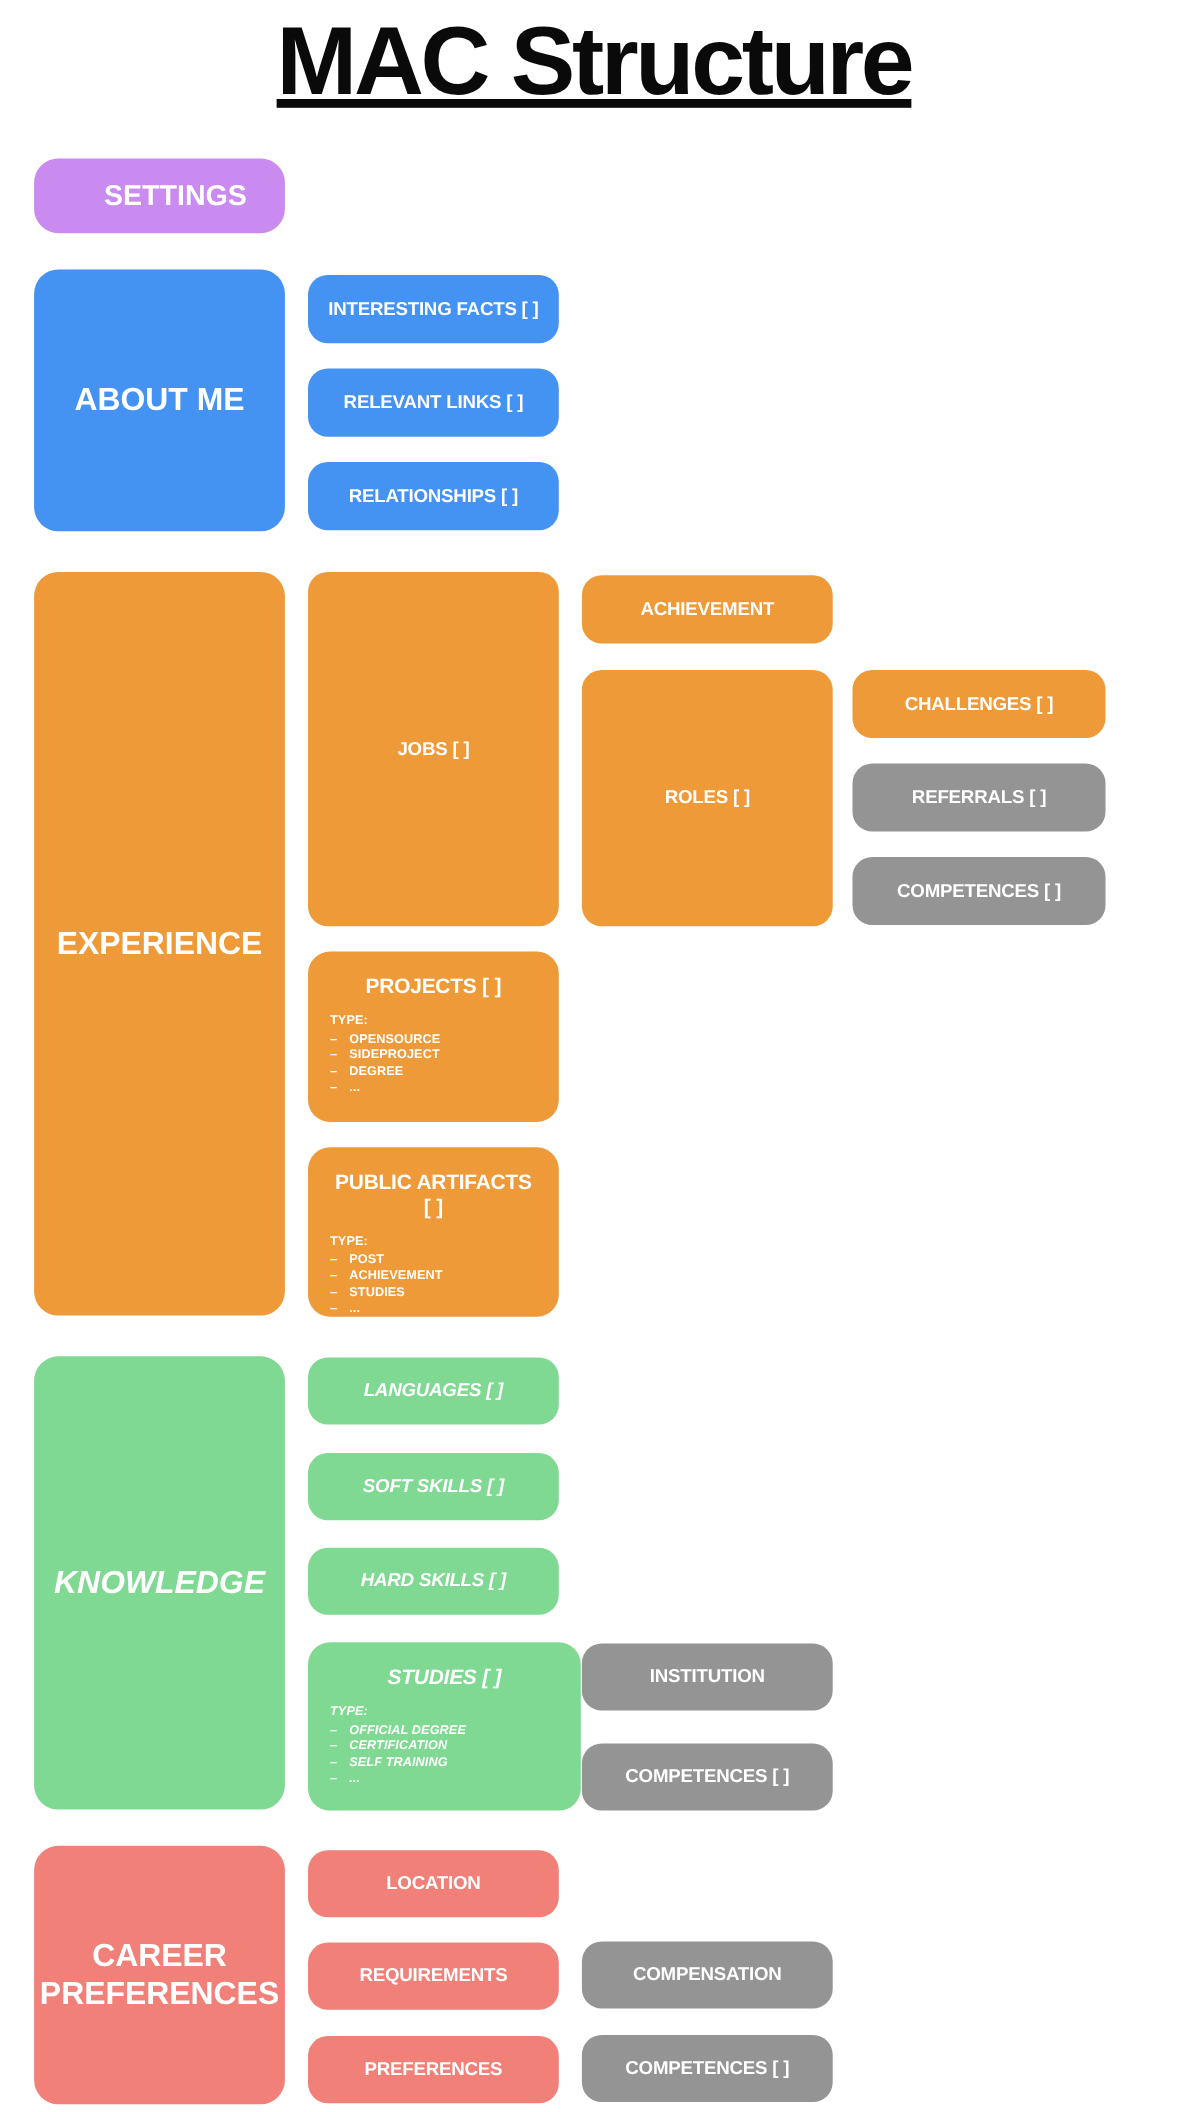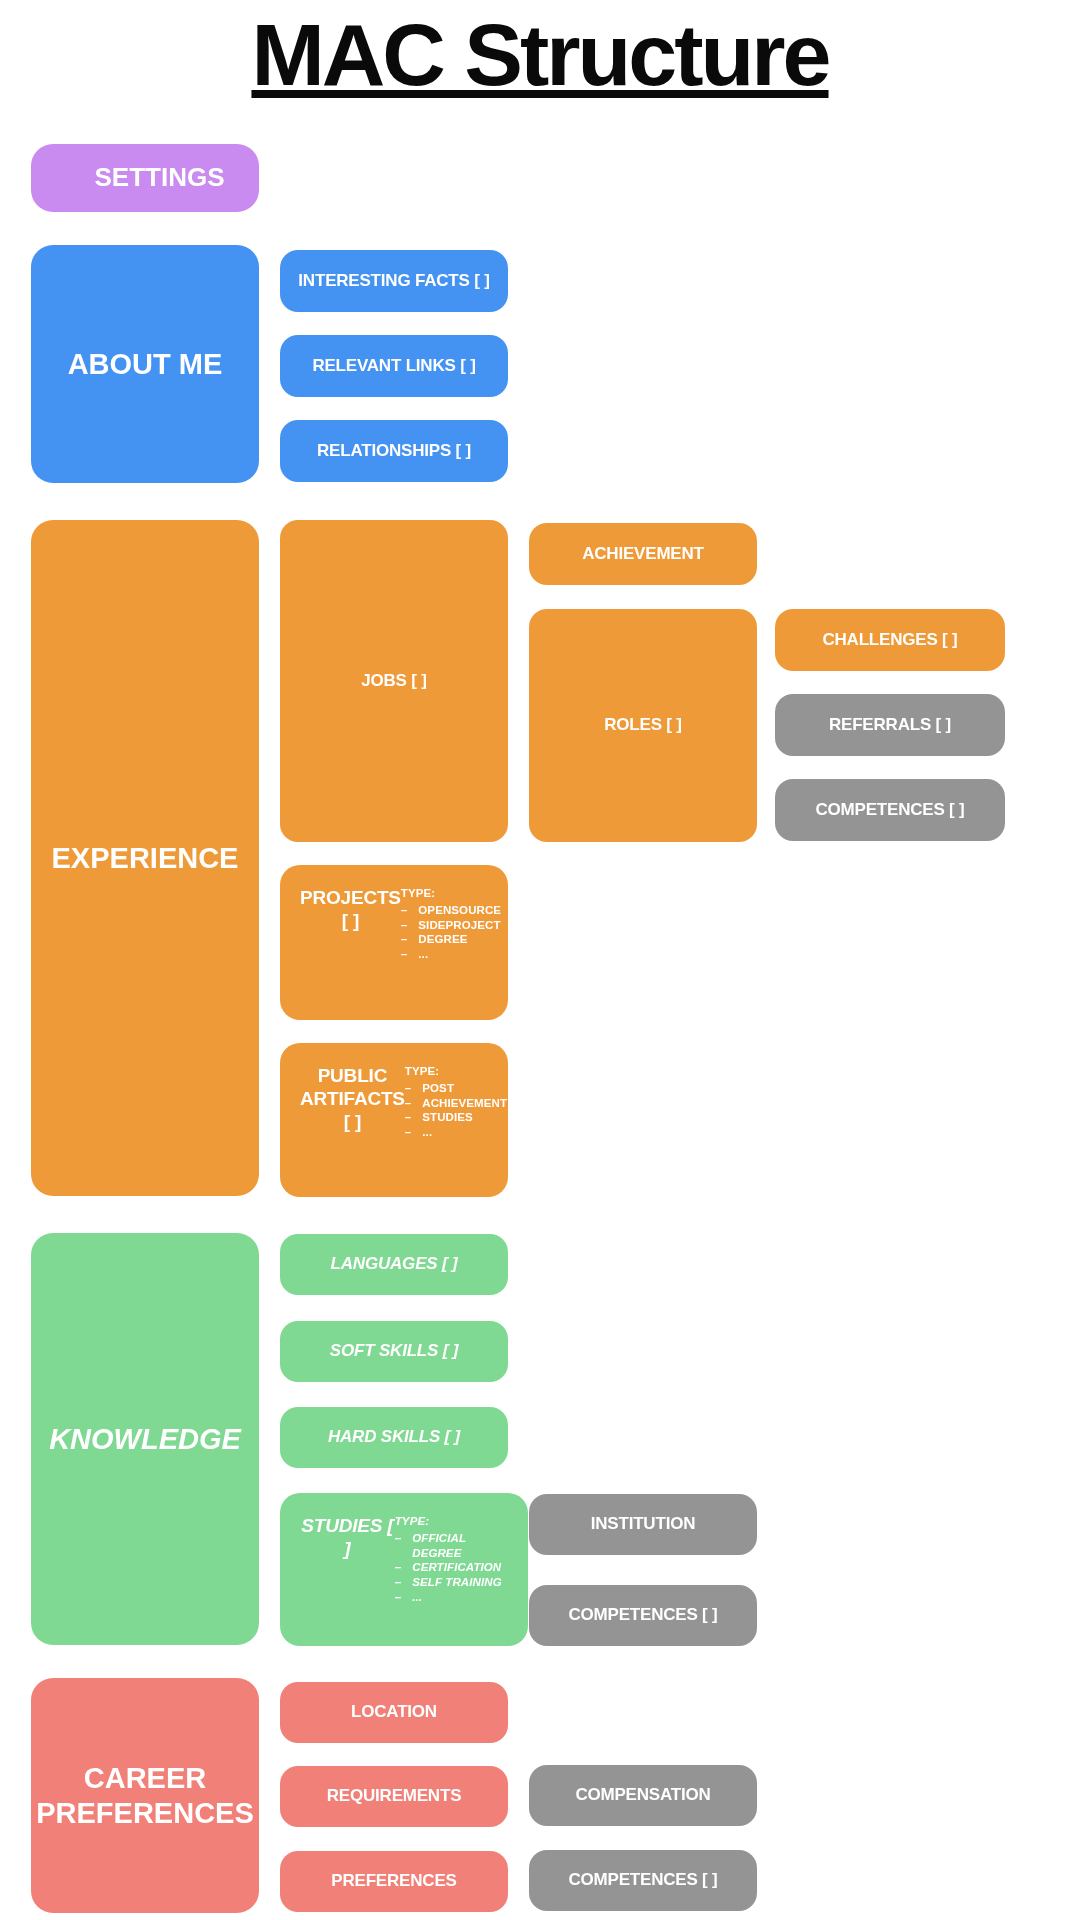--- a/index.html
+++ b/index.html
@@ -36,20 +36,21 @@
   }
   .box.small { border-radius: 18px; font-size: 17px; letter-spacing: -0.2px; padding: 0 8px; }
   .box.main  { font-size: 29px; padding: 0 14px; }
   .c-purple { background: var(--purple, #C98BF0); }
   .c-blue   { background: var(--blue,   #4492F2); }
   .c-orange { background: var(--orange, #EF9A38); }
   .c-green  { background: var(--green,  #80D993); font-style: italic; }
   .c-red    { background: var(--red,    #F08078); }
   .c-gray   { background: var(--gray,   #949494); }
   .list-box {
+    flex-direction: column;
     align-items: stretch;
     justify-content: flex-start;
     padding: 22px 20px 12px 20px;
     border-radius: 20px;
   }
   .list-box .box-title {
     text-align: center;
     font-size: 19px;
     letter-spacing: -0.2px;
     margin-bottom: 12px;

